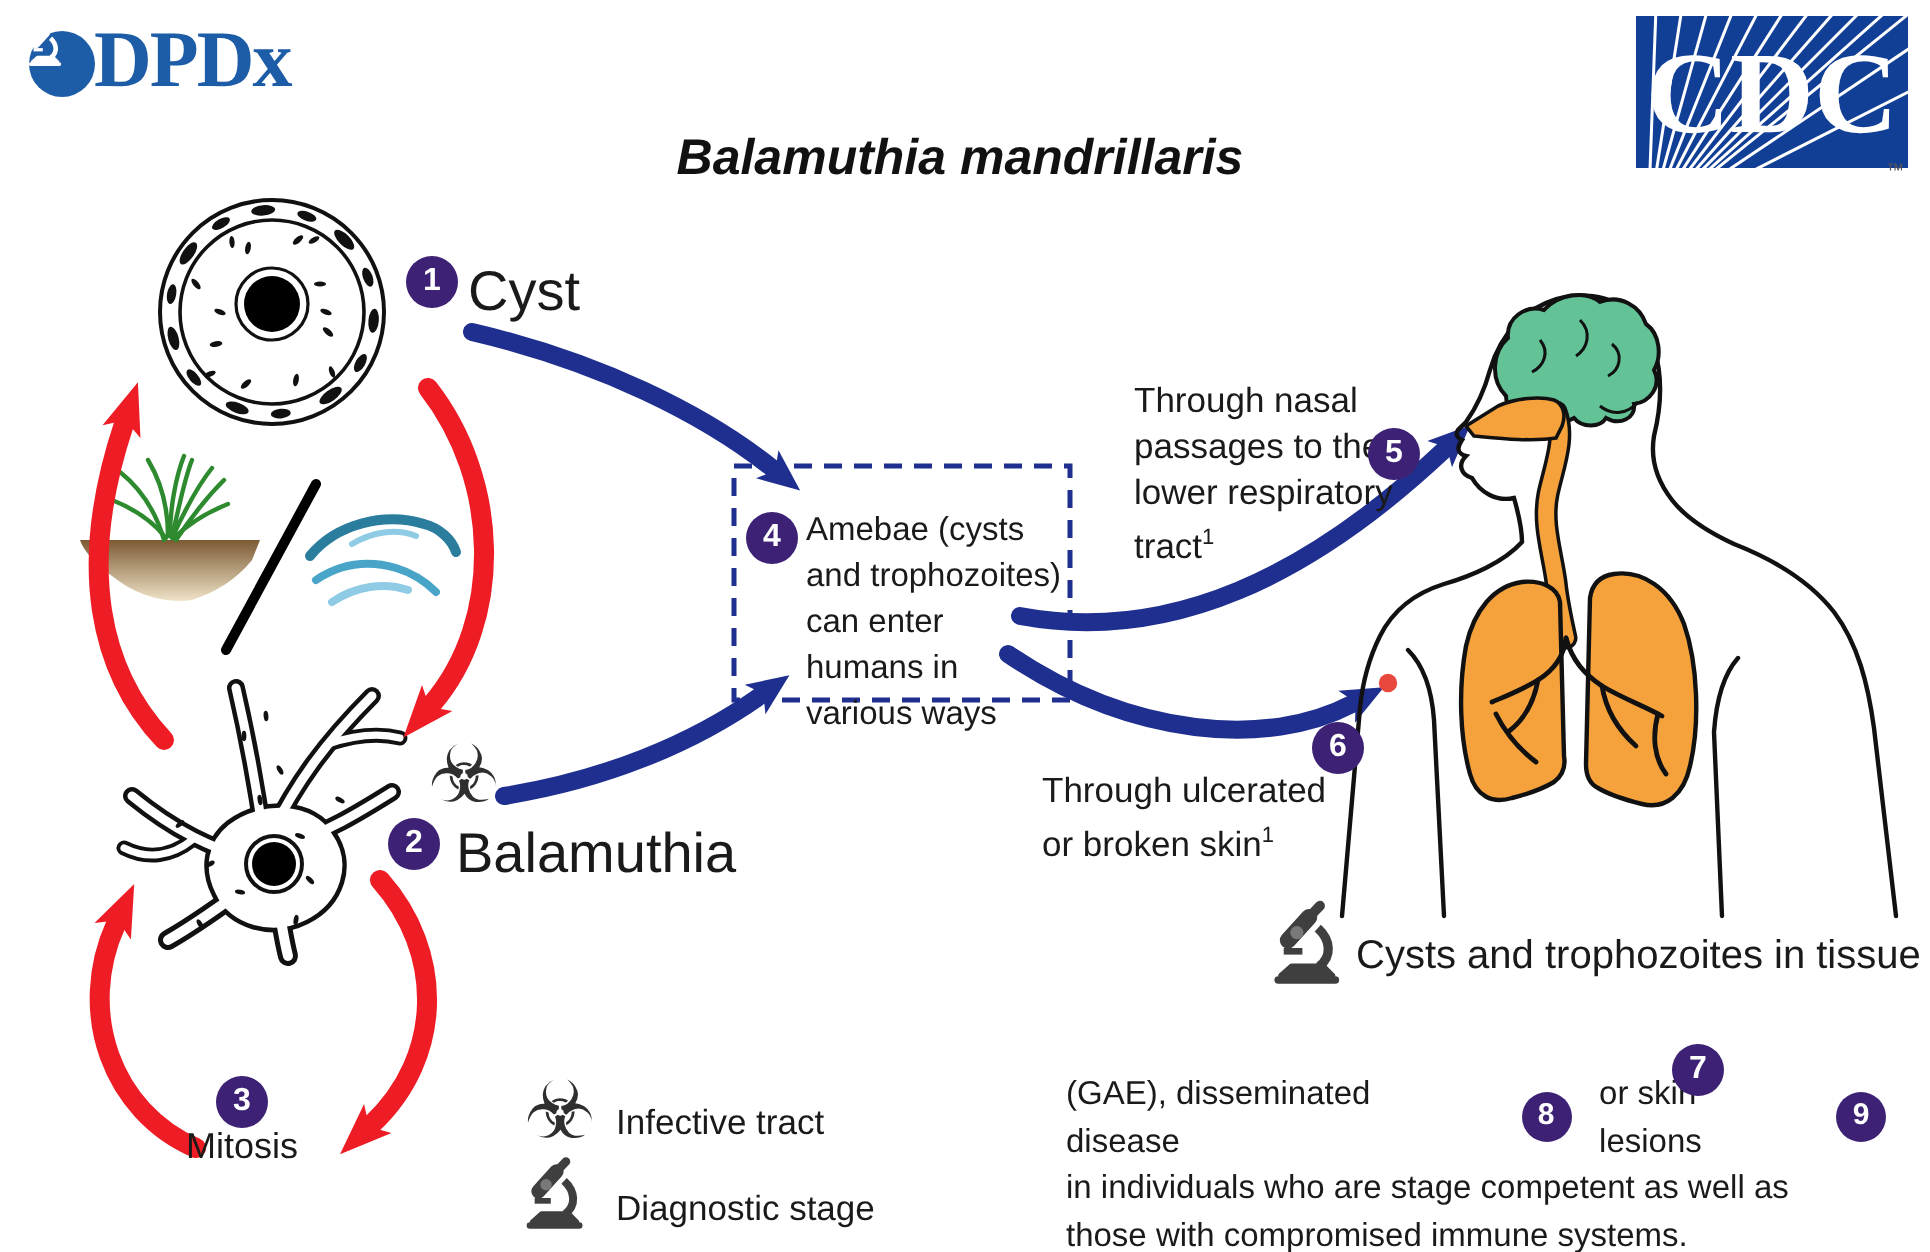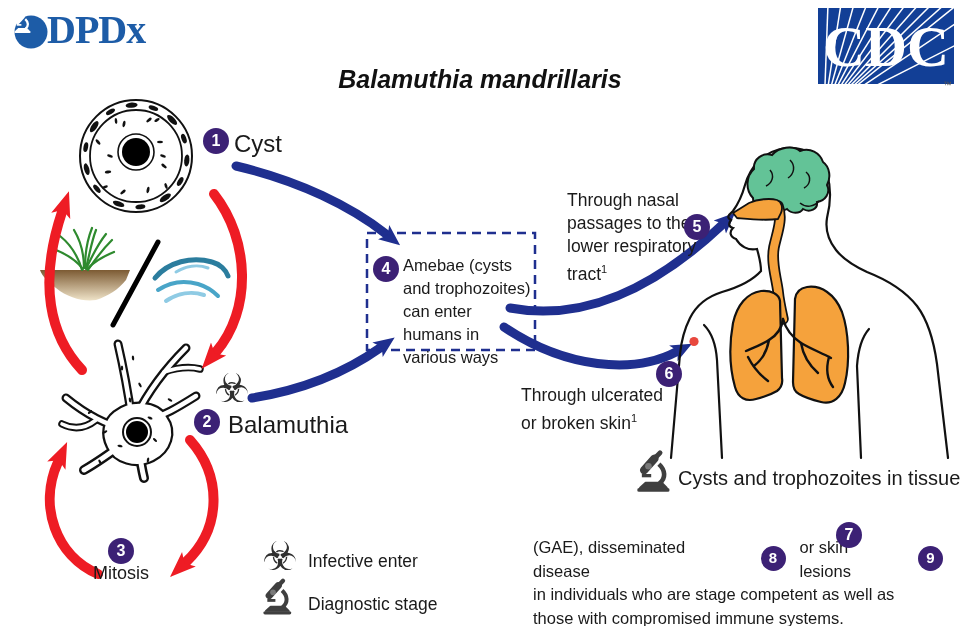--- a/index.html
+++ b/index.html
@@ -11,21 +11,21 @@
          background:#3C2175;color:#fff;font-weight:bold;font-size:16px;
          display:flex;align-items:center;justify-content:center;}
   .badge-inline{position:static;flex:0 0 auto;width:25px;height:25px;border-radius:50%;
          background:#3C2175;color:#fff;font-weight:bold;font-size:15px;
          display:inline-flex;align-items:center;justify-content:center;margin:-3px 2px 0 2px;}
   .dpdx-text{left:47px;top:6px;font-family:"Liberation Serif",serif;font-weight:bold;
          font-size:40px;color:#1D5CA7;letter-spacing:-1px;}
   .title{left:300px;top:18px;width:360px;text-align:center;font-weight:bold;
          font-style:italic;font-size:25px;color:#111;margin-top:47px;}
   .cdc-tm{left:943px;top:80px;font-size:9px;color:#555;}
-  .stage-label{font-size:24px;}
+  .stage-label{font-size:28px;}
   .small-label{font-size:17.5px;line-height:23px;}
   .box-text{left:403px;top:254px;width:132px;font-size:16.5px;line-height:23px;}
   .nasal-text{left:567px;top:189px;width:134px;}
   .skin-text{left:521px;top:384px;width:152px;}
   .tissue-label{left:678px;top:467px;font-size:20px;}
   .legend-label{font-size:17.5px;}
   .bio-icon{position:absolute;z-index:2;font-family:"DejaVu Sans",sans-serif;
          font-size:40px;line-height:40px;color:#2f2f2f;}
   sup{font-size:11px;}
   .footnote{left:533px;top:536px;width:412px;font-size:16.5px;line-height:23.5px;}
@@ -271,21 +271,21 @@
 
 <div class="lbl small-label nasal-text"><span>Through nasal passages to the lower respiratory tract</span><sup>1</sup></div>
 <div class="badge" style="left:684px;top:214px;">5</div>
 
 <div class="lbl small-label skin-text"><span>Through ulcerated or broken skin</span><sup>1</sup></div>
 <div class="badge" style="left:656px;top:361px;">6</div>
 
 <div class="lbl tissue-label">Cysts and trophozoites in tissue</div>
 
 <span class="bio-icon" style="left:262px;top:536px;">☣</span>
-<div class="lbl legend-label" style="left:308px;top:551px;">Infective enter</div>
+<div class="lbl legend-label" style="left:308px;top:551px;">Infective tract</div>
 <div class="lbl legend-label" style="left:308px;top:594px;">Diagnostic stage</div>
 
 <div class="lbl footnote">
   <div class="badge fn-badge7">7</div>
   <div class="fn-line2">
     <span>(GAE), disseminated disease</span>
     <span class="badge-inline">8</span>
     <span>or skin lesions</span>
     <span class="badge-inline">9</span>
   </div>

